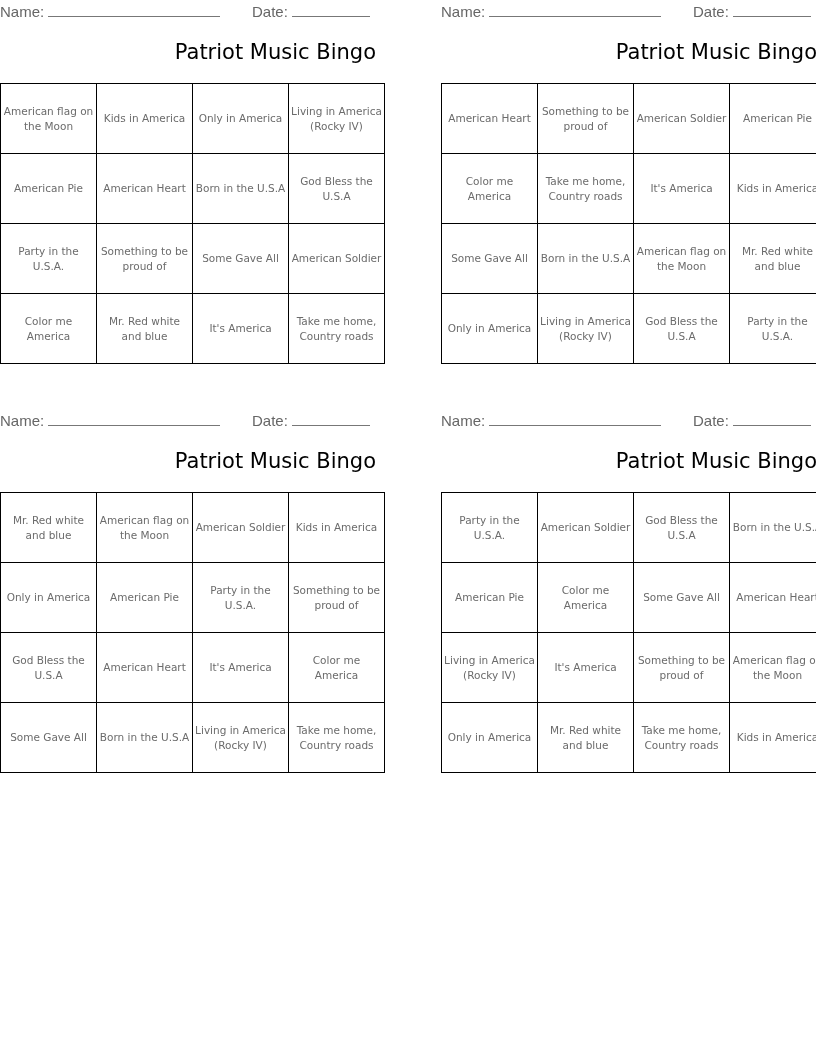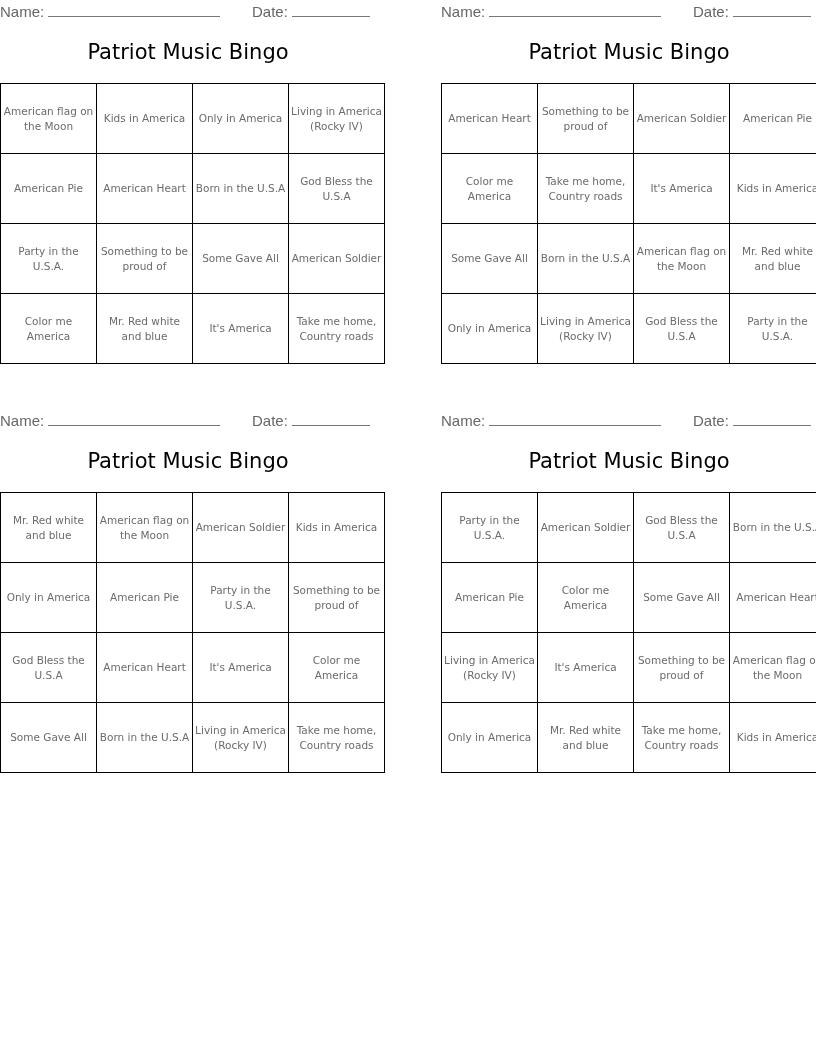--- a/index.html
+++ b/index.html
@@ -41,21 +41,21 @@
       margin-left: 4px;
     }
     .name-line { width: 172px; }
     .date-line { width: 78px; }
 
     .title {
       position: absolute;
       left: 0;
       top: 40px;
       width: 376px;
-      text-align: center;
+      text-align: right;
       font-family: "DejaVu Sans", sans-serif;
       font-size: 21px;
       color: #000000;
     }
 
     .grid {
       position: absolute;
       left: 0px;
       top: 83px;
       width: 375px;

